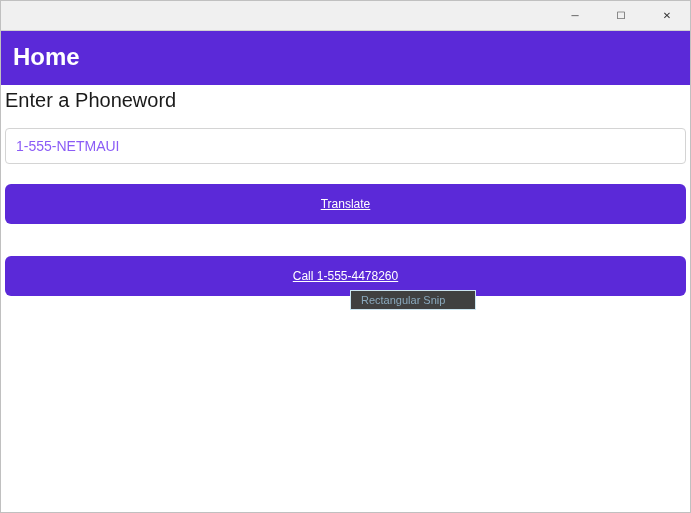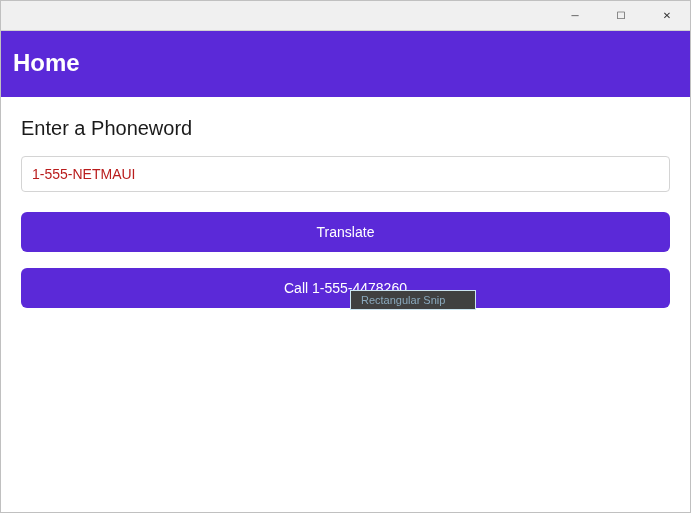--- a/index.html
+++ b/index.html
@@ -31,60 +31,61 @@
       justify-content: center;
       cursor: pointer;
       font-family: 'Segoe UI', sans-serif;
       color: #333;
       font-size: 10px;
     }
     .header {
       background: #5b29d8;
       color: #ffffff;
       padding: 10px 12px 12px 12px;
-      height: 66px;
+      height: 54px;
       display: flex;
       align-items: center;
     }
     .header-title {
       font-size: 24px;
       font-weight: 600;
     }
     .content {
-      padding: 20px;
+      padding: 4px;
     }
     .label {
       font-size: 20px;
       color: #1a1a1a;
       margin-bottom: 16px;
     }
     .text-input {
       width: 100%;
       border: 1px solid #d4d4d4;
       border-radius: 4px;
       padding: 8px 10px;
       font-size: 14px;
-      color: #b91c1c;
+      color: #8b5cf6;
       font-family: inherit;
       outline: none;
       margin-bottom: 20px;
       height: 36px;
     }
     .btn {
       width: 100%;
       background: #5b29d8;
       color: #ffffff;
       border: none;
       border-radius: 6px;
       padding: 11px 0;
-      font-size: 14px;
+      font-size: 12px;
       font-family: inherit;
       cursor: pointer;
-      margin-bottom: 16px;
+      margin-bottom: 32px;
       height: 40px;
+      text-decoration: underline;
     }
     .snip-hint {
       position: absolute;
       top: 290px;
       left: 350px;
       background: #404040;
       color: #8aa9bd;
       font-size: 11px;
       padding: 3px 30px 3px 10px;
       border: 1px solid #cce5f0;

